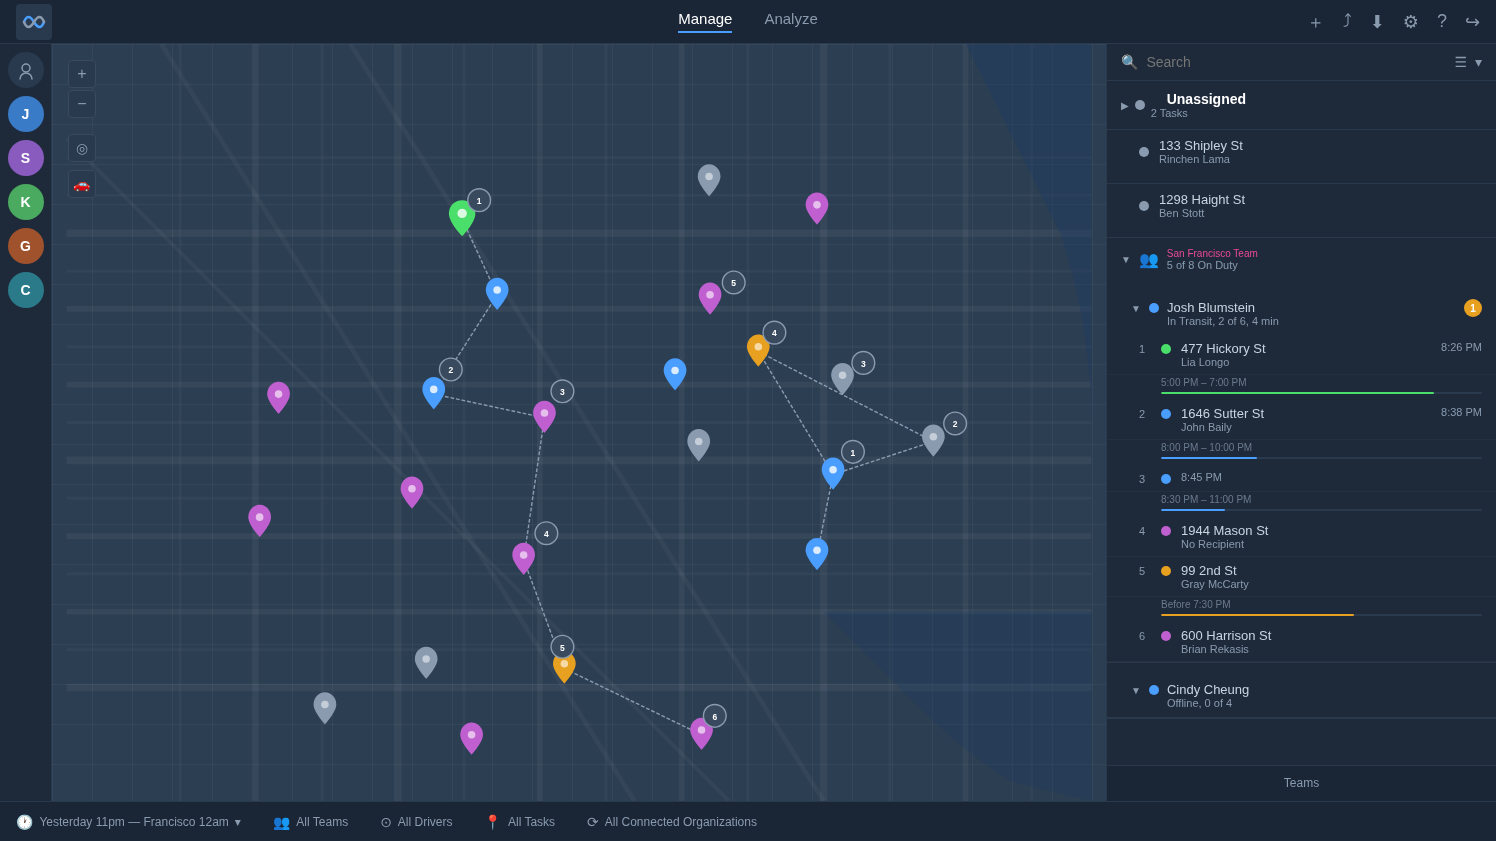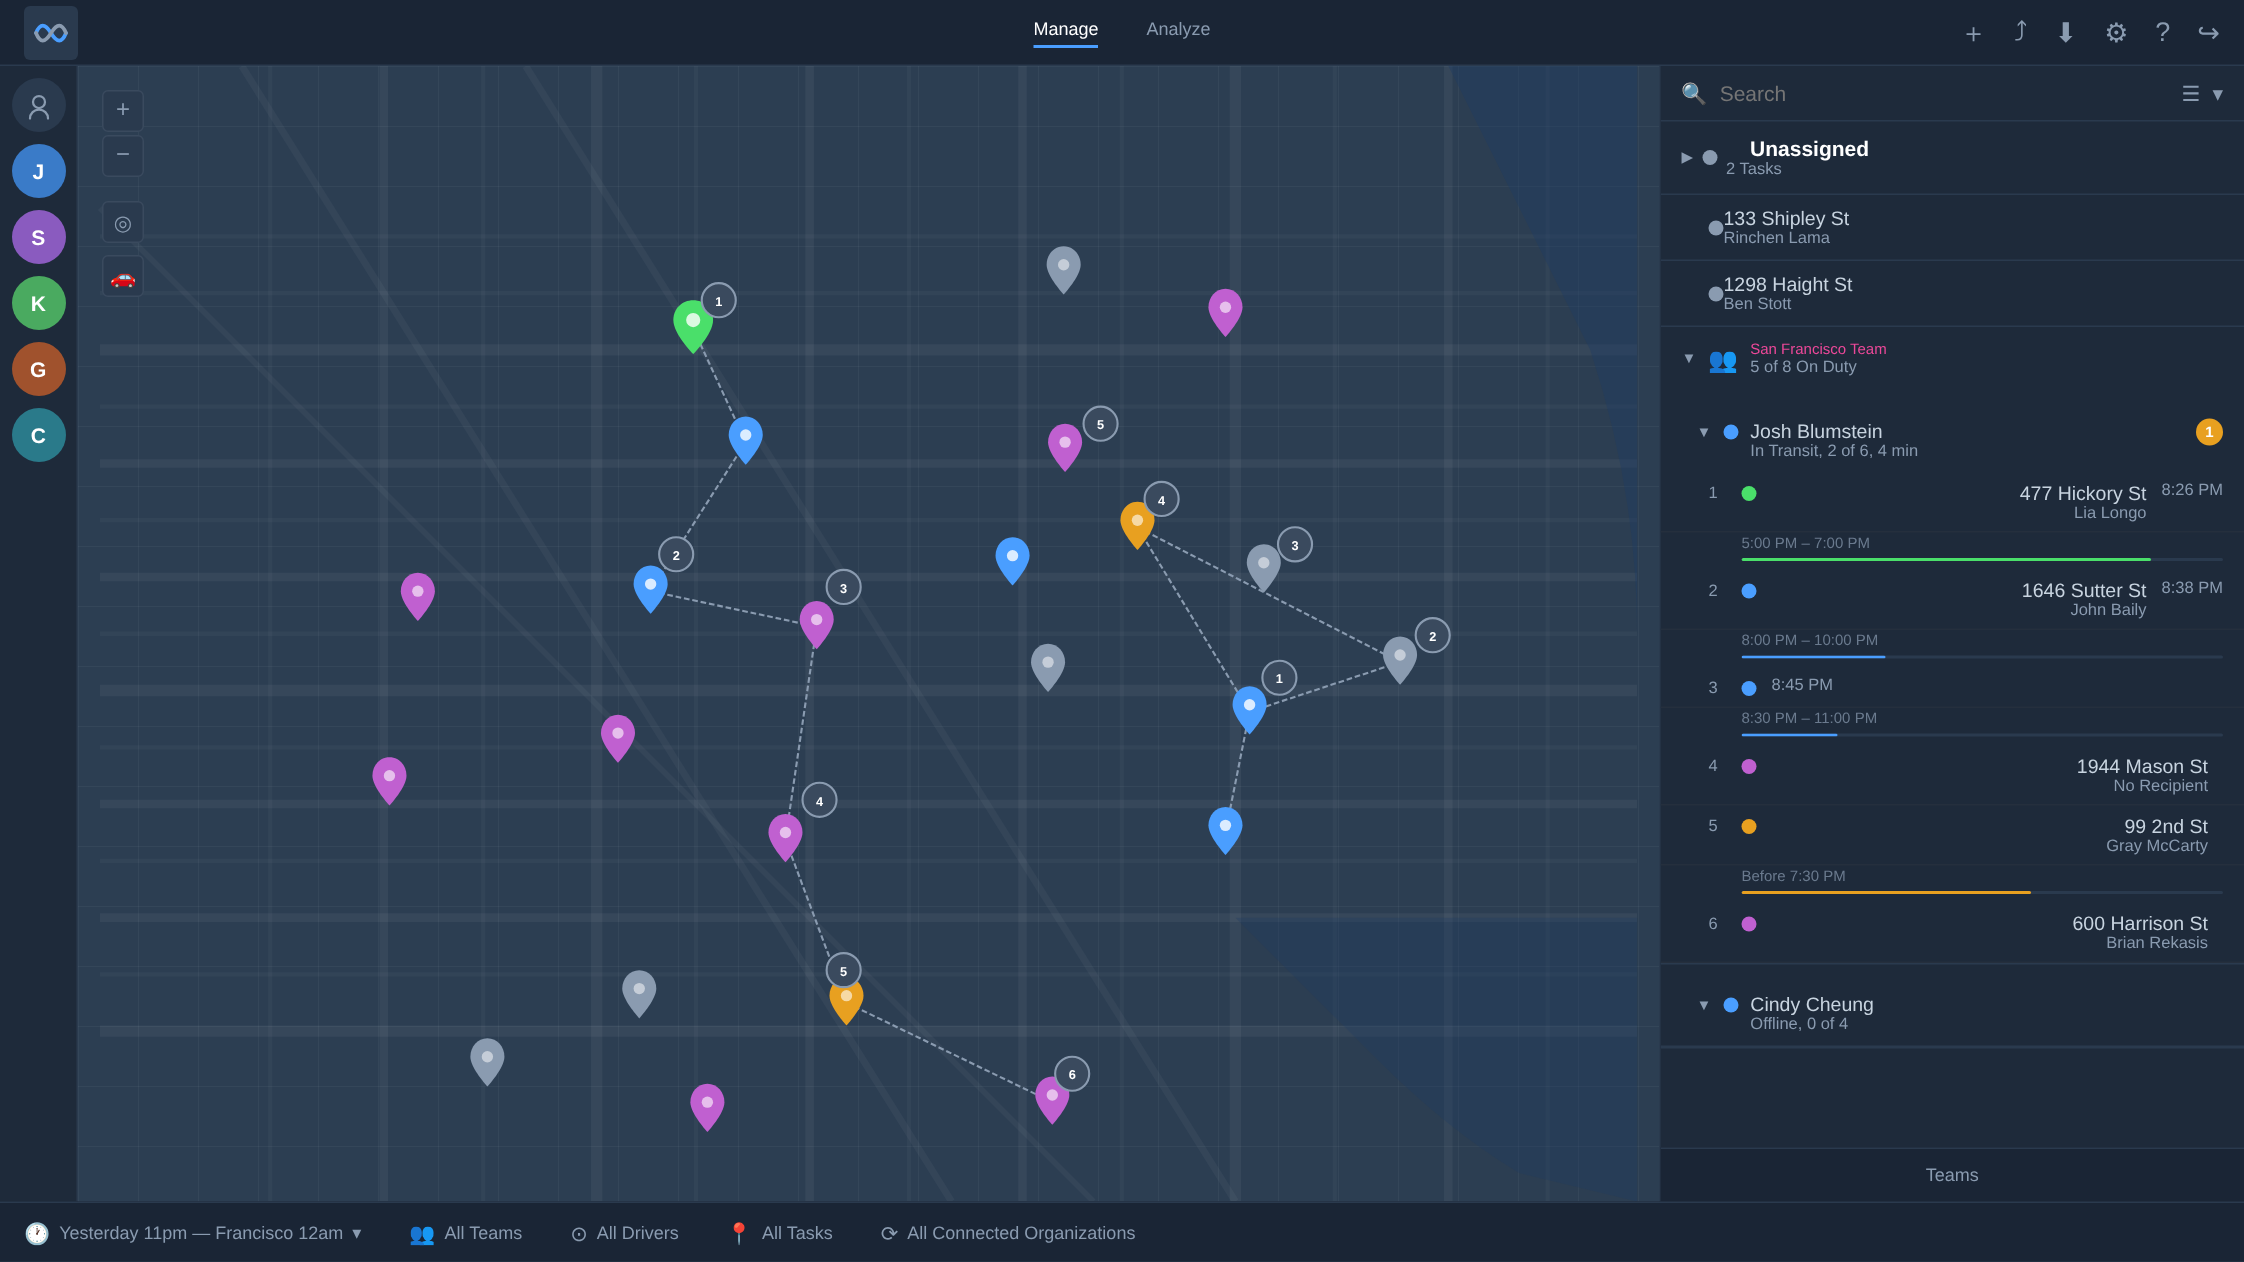--- a/index.html
+++ b/index.html
@@ -17,21 +17,21 @@
       flex-shrink: 0;
     }
     .topbar-logo {
       position: absolute; left: 16px;
       width: 36px; height: 36px;
       display: flex; align-items: center; justify-content: center;
     }
     .topbar-logo svg { width: 36px; height: 36px; }
     .topbar-nav { display: flex; gap: 32px; }
     .topbar-nav-item {
-      color: #8a9bb0; font-size: 12px; cursor: pointer; padding-bottom: 4px;
+      color: #8a9bb0; font-size: 15px; cursor: pointer; padding-bottom: 4px;
       text-decoration: none;
     }
     .topbar-nav-item.active { color: #fff; border-bottom: 2px solid #4a9eff; }
     .topbar-actions {
       position: absolute; right: 16px;
       display: flex; align-items: center; gap: 18px;
     }
     .topbar-action-icon { color: #8a9bb0; cursor: pointer; font-size: 18px; }
 
     
@@ -173,22 +173,23 @@
       padding: 10px 14px;
       gap: 6px;
       cursor: pointer;
       border-bottom: 1px solid #2a3a4e;
     }
 
     
     .task-item {
       display: flex;
       align-items: center;
-      padding: 8px 14px 8px 32px;
+      padding: 8px 14px 18px 32px;
       border-bottom: 1px solid #2a3a4e;
+      gap: 10px;
       cursor: pointer;
     }
     .task-dot {
       width: 10px; height: 10px; border-radius: 50%;
       flex-shrink: 0;
     }
     .task-info { flex: 1; }
     .task-address { font-size: 13px; color: #c8d4e0; font-weight: 500; }
     .task-person { font-size: 11px; color: #8a9bb0; }
 
@@ -237,21 +238,21 @@
       cursor: pointer;
       border-bottom: 1px solid #252f3d;
     }
     .task-num {
       font-size: 11px; color: #8a9bb0; width: 12px; flex-shrink: 0; margin-top: 2px;
     }
     .task-colored-dot {
       width: 10px; height: 10px; border-radius: 50%;
       flex-shrink: 0; margin-top: 3px;
     }
-    .task-detail { flex: 1; text-align: right; }
+    .task-detail { flex: 1; }
     .task-addr { font-size: 13px; color: #c8d4e0; font-weight: 500; }
     .task-recip { font-size: 11px; color: #8a9bb0; }
     .task-time { font-size: 11px; color: #8a9bb0; white-space: nowrap; }
     .task-time-range {
       font-size: 10px; color: #6a7a8e;
       padding: 2px 0 4px 54px;
     }
     .task-progress {
       height: 2px; background: #2a3a4e;
       margin: 0 14px 0 54px;

